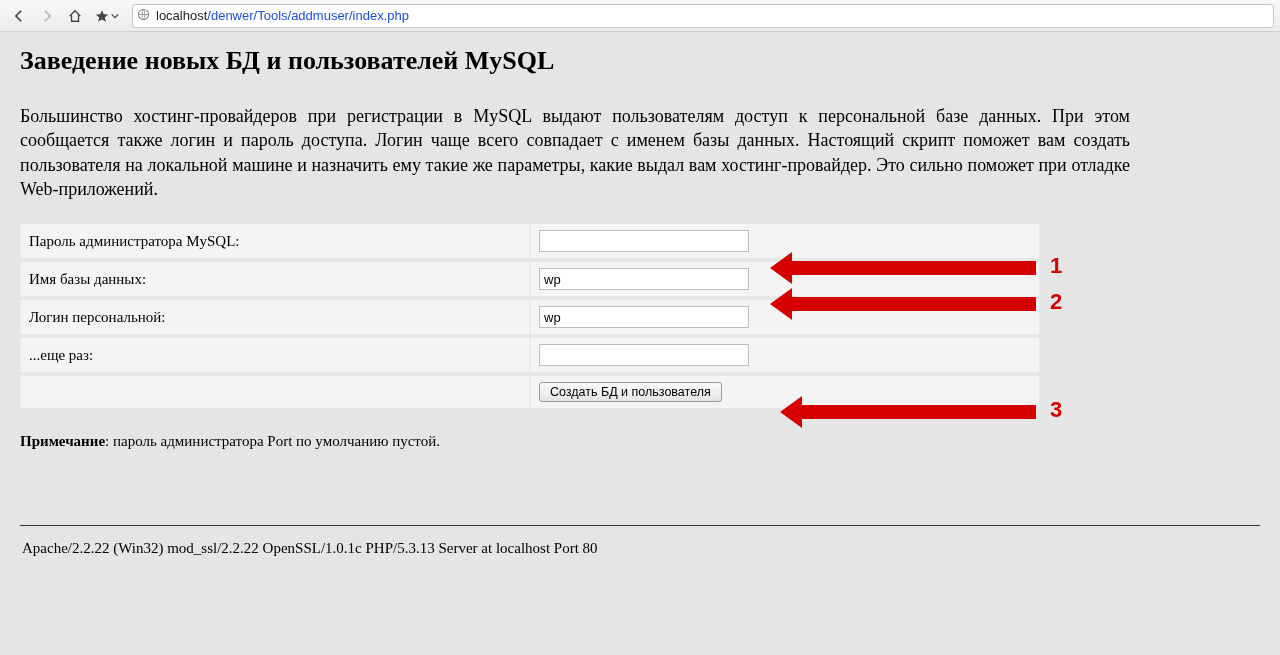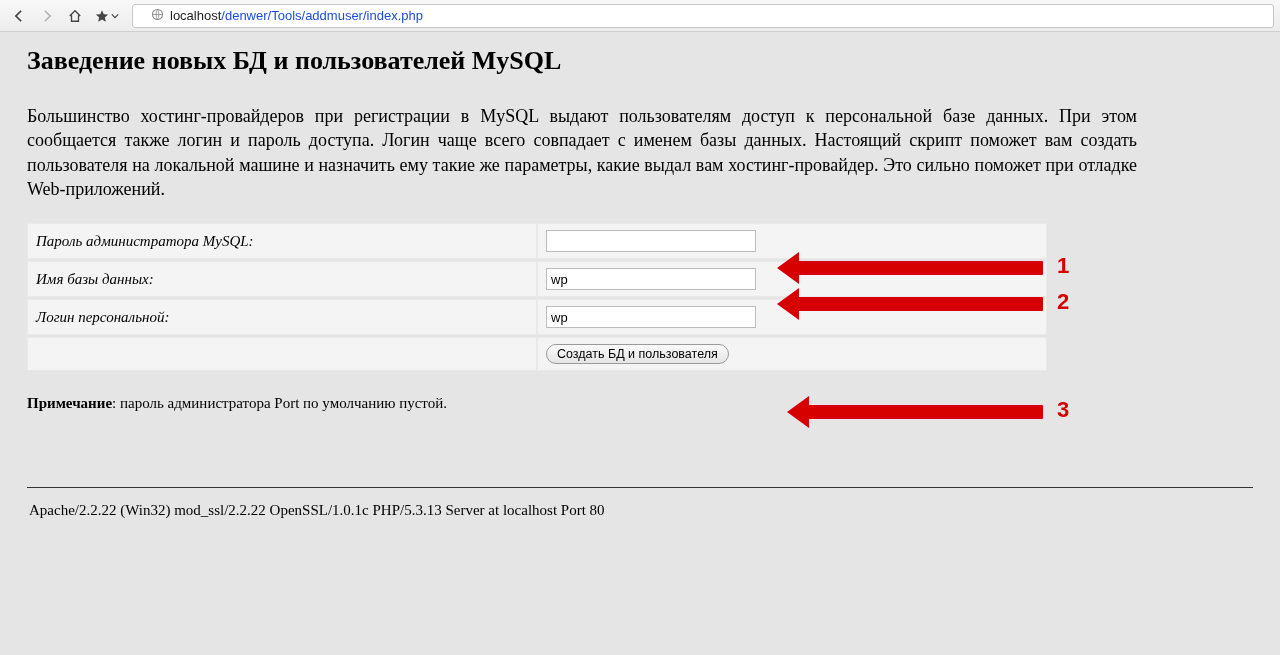--- a/index.html
+++ b/index.html
@@ -41,30 +41,30 @@
     }
     .url-bar {
       flex: 1;
       display: flex;
       align-items: center;
       height: 24px;
       background: #fff;
       border: 1px solid #c7c7c7;
       border-radius: 3px;
       margin-left: 6px;
-      padding: 0 18px;
+      padding: 0 4px;
       font-family: Arial, sans-serif;
       font-size: 13px;
       color: #333;
     }
     .url-bar .globe { margin-right: 6px; color: #8a8a8a; }
     .url-host { color: #222; }
     .url-rest { color: #1d4ed8; }
     .content {
-      padding: 14px 27px;
+      padding: 14px 20px;
     }
     h1 { font-size: 26px; font-weight: bold; margin-bottom: 28px; }
     .intro {
       font-size: 18px;
       line-height: 1.35;
       text-align: justify;
       margin-bottom: 20px;
       max-width: 1110px;
     }
     .form-wrap {
@@ -76,39 +76,39 @@
       border-collapse: separate;
       border-spacing: 0 2px;
     }
     .form-table td {
       background: #f4f4f4;
       border: 1px solid #e9e9e9;
       padding: 6px 8px;
       font-size: 15px;
       vertical-align: middle;
     }
-    .form-table td.label-cell { width: 510px; font-style: italic; }
+    .form-table td.label-cell { width: 510px; }
     .form-table td.input-cell { width: 510px; }
     .form-table input[type="text"],
     .form-table input[type="password"] {
       width: 210px;
       height: 22px;
       border: 1px solid #bcbcbc;
       background: #fff;
       font-family: Arial, sans-serif;
       font-size: 13px;
       padding: 2px 4px;
     }
     .submit-btn {
       font-family: Arial, sans-serif;
       font-size: 12.5px;
       padding: 2px 10px;
       background: linear-gradient(#fafafa,#e5e5e5);
       border: 1px solid #9a9a9a;
-      border-radius: 10px;
+      border-radius: 3px;
       cursor: pointer;
     }
     .note {
       margin-top: 22px;
       font-size: 15px;
     }
     .note-label { font-weight: bold; }
     hr.sep {
       margin-top: 75px;
       border: none;
@@ -195,20 +195,24 @@
       </tr>
       <tr>
         <td class="label-cell">Имя базы данных:</td>
         <td class="input-cell"><input type="text" value="wp" style=""></td>
       </tr>
       <tr>
         <td class="label-cell">Логин персональной:</td>
         <td class="input-cell"><input type="text" value="wp" style=""></td>
       </tr>
       <tr>
+        <td class="label-cell">...еще раз:</td>
+        <td class="input-cell"><input type="password" value="" style=""></td>
+      </tr>
+      <tr>
         <td class="label-cell"></td>
         <td class="input-cell"><button class="submit-btn">Создать БД и пользователя</button></td>
       </tr>
     </tbody>
       </table>
 
     <div class="arrow" style="top:40px; left:770px; width:246px;"></div>
     <div class="arrow-label" style="top:32px; left:1030px;">1</div>
 
     <div class="arrow" style="top:76px; left:770px; width:246px;"></div>

